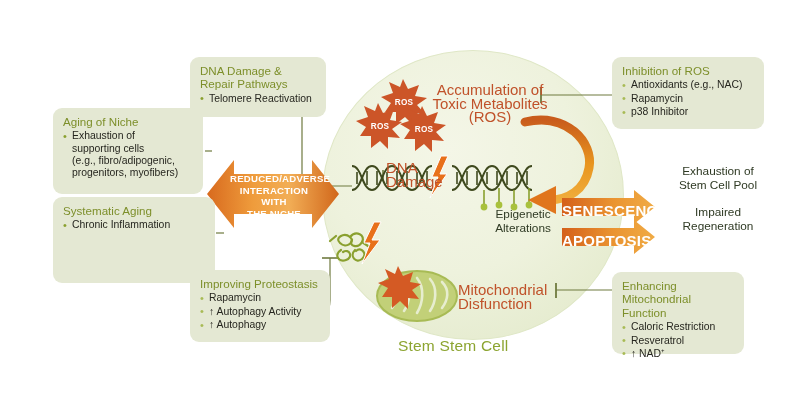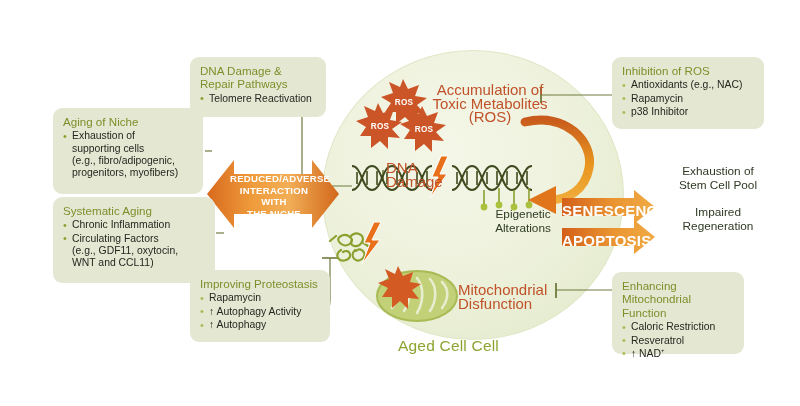--- a/index.html
+++ b/index.html
@@ -285,21 +285,21 @@
 
   <div class="inner-label" style="left:386px; top:161px; width:86px; text-align:left;">DNA Damage</div>
 
   <div class="dark-label" style="left:477px; top:207px; width:92px;">Epigenetic
 Alterations</div>
 
 
   <div class="inner-label" style="left:458px; top:283px; width:100px; text-align:left;">Mitochondrial
 Disfunction</div>
 
-  <div class="cell-label" style="left:398px; top:337px;">Aged Cell Cell</div>
+  <div class="cell-label" style="left:398px; top:337px;">Stem Stem Cell</div>
 
   <div class="dark-label" style="left:654px; top:164px; width:128px;">Exhaustion of
 Stem Cell Pool</div>
   <div class="dark-label" style="left:654px; top:205px; width:128px;">Impaired
 Regeneration</div>
 
   <div class="box" style="left:190px; top:57px; width:136px; height:60px;">
     <div class="box-title">DNA Damage &amp;
 Repair Pathways</div>
     <ul>
@@ -314,23 +314,20 @@
 supporting cells
 (e.g., fibro/adipogenic,
 progenitors, myofibers)</li>
     </ul>
   </div>
 
   <div class="box" style="left:53px; top:197px; width:162px; height:86px;">
     <div class="box-title">Systematic Aging</div>
     <ul>
       <li>Chronic Inflammation</li>
-      <li>Circulating Factors
-(e.g., GDF11, oxytocin,
-WNT and CCL11)</li>
     </ul>
   </div>
 
   <div class="box light" style="left:190px; top:270px; width:140px; height:72px;">
     <div class="box-title">Improving Proteostasis</div>
     <ul>
       <li>Rapamycin</li>
       <li>↑ Autophagy Activity</li>
       <li>↑ Autophagy</li>
     </ul>

